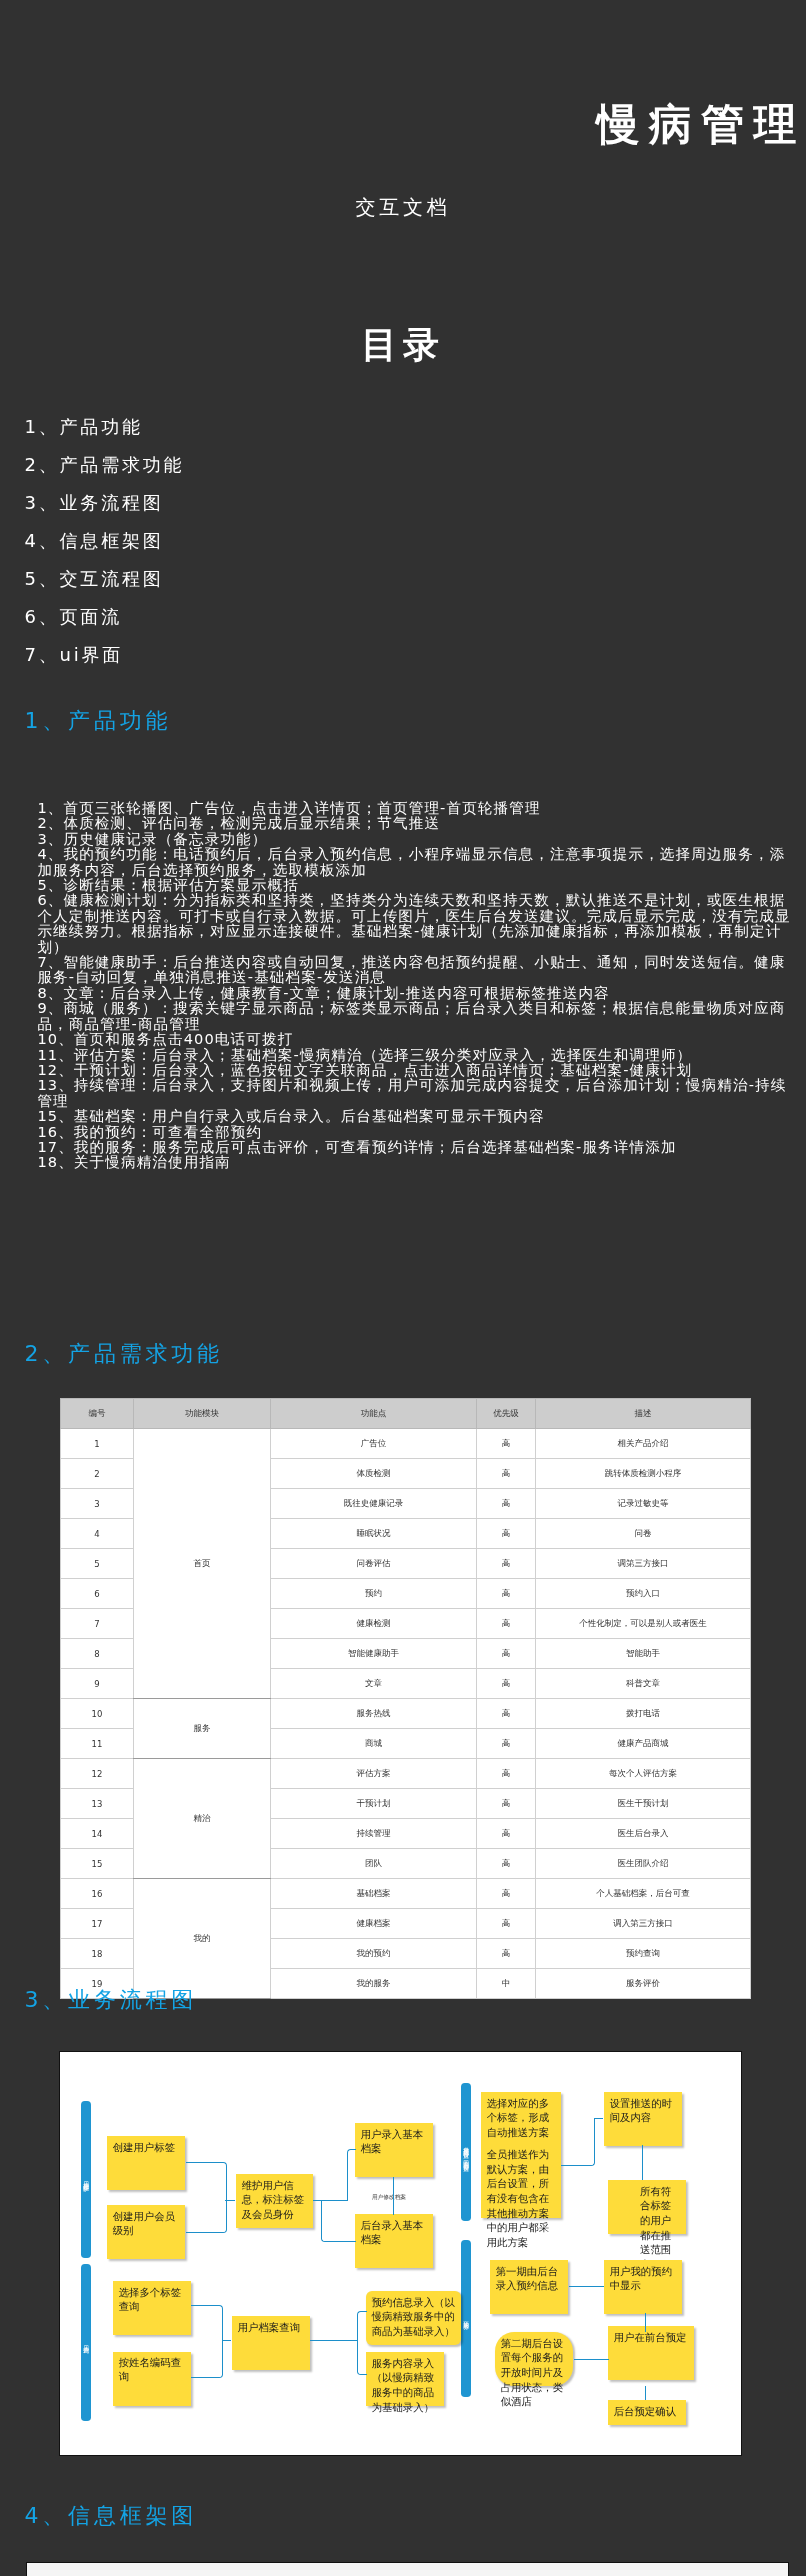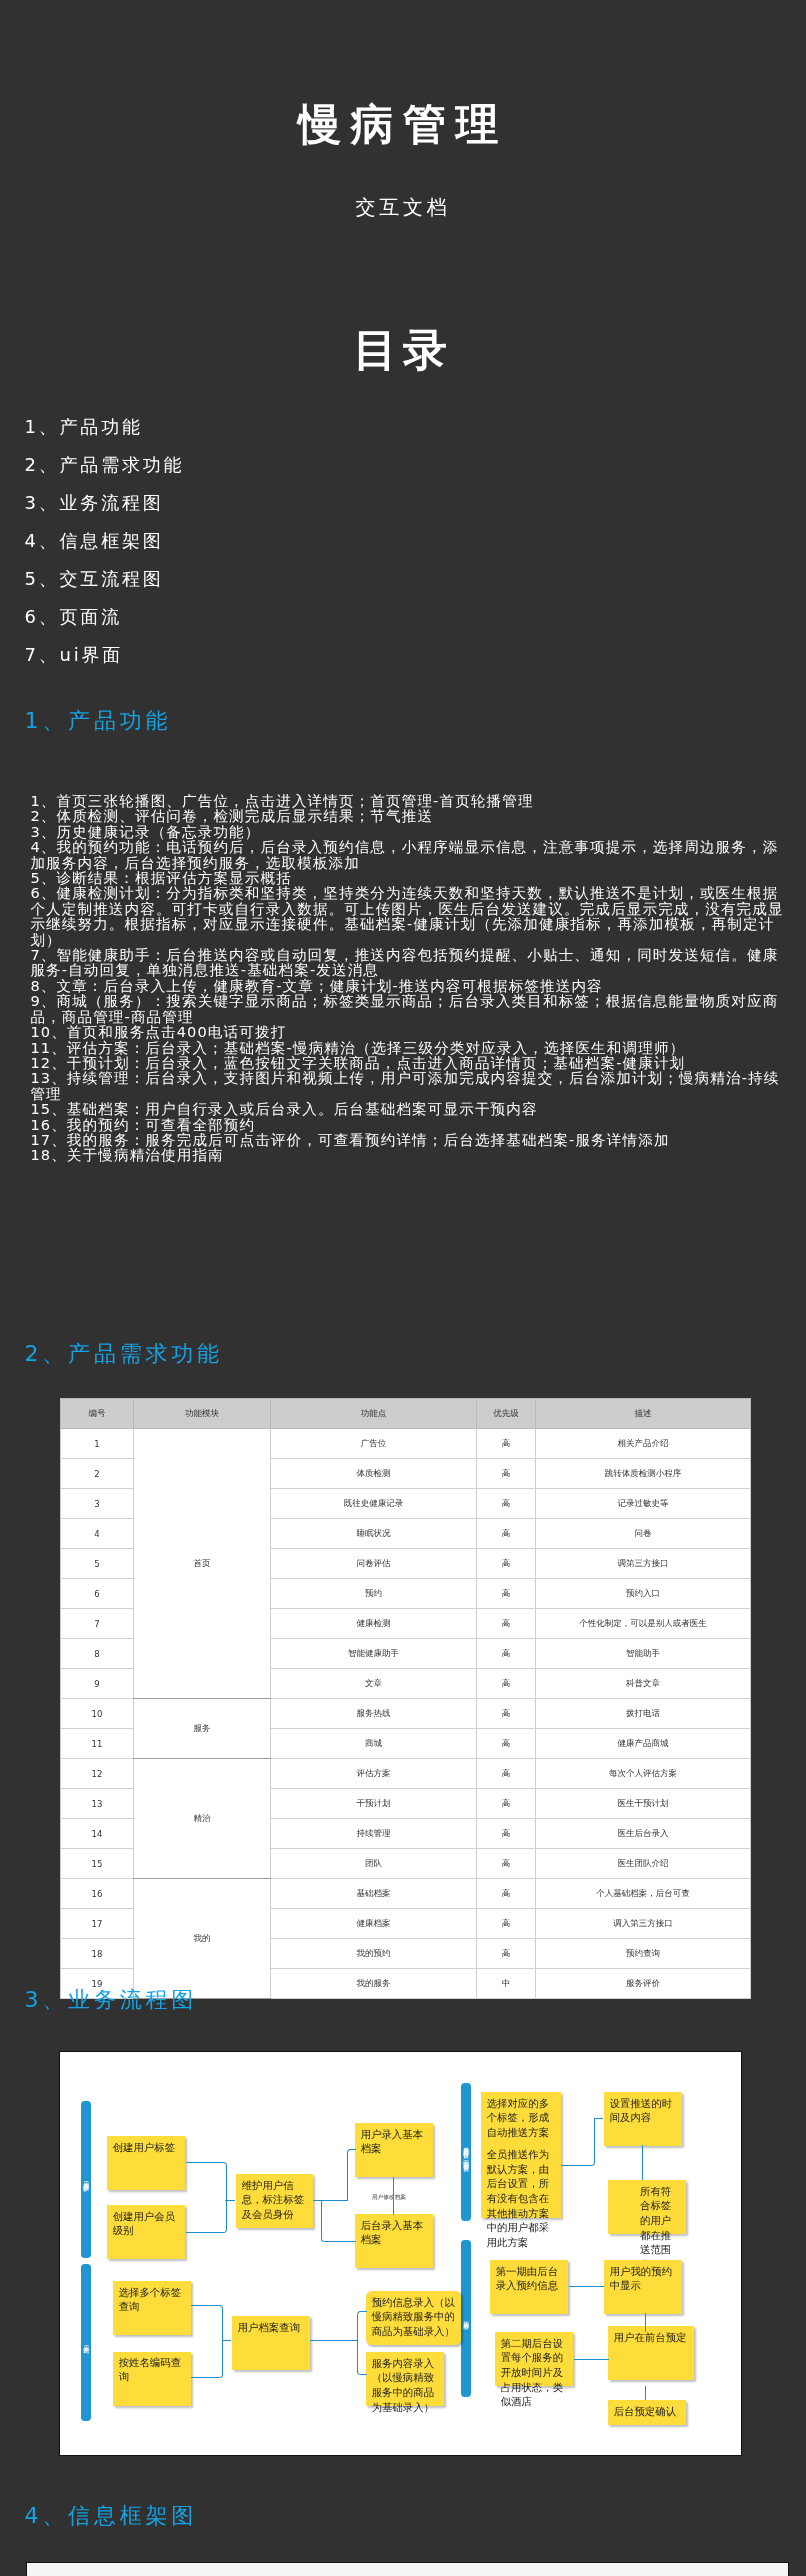--- a/index.html
+++ b/index.html
@@ -3,27 +3,27 @@
   <meta charset="utf-8">
   <style>
     html, body { margin: 0; padding: 0; }
     body {
       width: 806px; height: 2576px; overflow: hidden;
       background: #313131; color: #ffffff;
       font-family: "DejaVu Sans", "Liberation Sans", sans-serif;
       position: relative;
     }
     .abs { position: absolute; }
-    .title { left: 0; width: 806px; top: 96px; text-align: center; font-size: 43px; font-weight: bold; letter-spacing: 9.4px; }
+    .title { left: 0; width: 806px; top: 96px; text-align: right; font-size: 43px; font-weight: bold; letter-spacing: 9.4px; }
     .subtitle { left: 0; width: 806px; top: 194px; text-align: center; font-size: 20px; letter-spacing: 3.8px; }
-    .toc-title { left: 0; width: 806px; top: 321px; text-align: center; font-size: 44px; font-weight: bold; letter-spacing: 5.7px; }
+    .toc-title { left: 0; width: 806px; top: 321px; text-align: center; font-size: 36px; font-weight: bold; letter-spacing: 5.7px; }
     .toc { left: 24.5px; top: 408px; margin: 0; padding: 0; list-style: none; }
     .toc li { font-size: 18px; height: 38px; line-height: 38px; letter-spacing: 2.8px; }
     .sec-head { left: 24.5px; font-size: 22px; color: #14a3e4; letter-spacing: 3.8px; }
-    .features { left: 26.4px; top: 789px; width: 755px; font-size: 14.6px; line-height: 15.4px; letter-spacing: 1.1px; margin: 4px; padding: 0; list-style: none; }
+    .features { left: 26.4px; top: 789px; width: 755px; font-size: 14.6px; line-height: 15.4px; letter-spacing: 1.1px; margin: 11px; padding: 0; list-style: none; }
     .features li { margin: 0; }
 
     
     .req-table { left: 60px; top: 1398px; width: 689px; border-collapse: collapse; background: #fff; color: #333; font-size: 8.5px; table-layout: fixed; }
     .req-table th { background: #cdcdcd; height: 27px; font-weight: normal; border: 0.9px solid #b8b8b8; }
     .req-table td { height: 27px; text-align: center; border: 0.9px solid #d0d0d0; border-top: 1.9px solid #dedede; }
     .req-table td.module { border-bottom: 0.9px solid #9a9a9a; }
 
     
     .flow { left: 59px; top: 2051px; width: 681px; height: 403px; background: #ffffff; border: 0.9px solid #111; }
@@ -278,21 +278,21 @@
       <span>所有符合标签的用户都在推送范围内</span>
     </div>
 
   <div class="conn" style="left:501px;top:66px;width:33px;height:47px;border-bottom-width:1.4px;border-right-width:1.4px;border-radius:0 0 3.8px 0;"></div>
   <div class="conn" style="left:534px;top:66px;width:9.4px;border-top-width:1.4px;"></div>
   <div class="conn" style="left:582px;top:93px;height:35px;border-left-width:1.4px;"></div>
 
   <div class="note" style="left:430px;top:208px;width:78px;height:54px;">
       <span>第一期由后台录入预约信息</span>
     </div>
-  <div class="note" style="left:435px;top:280px;width:78px;height:54px;">
+  <div class="note" style="left:435px;top:280px;width:78px;height:54px;border-radius:19px;">
       <span>第二期后台设置每个服务的开放时间片及占用状态，类似酒店</span>
     </div>
   <div class="note" style="left:544px;top:208px;width:78px;height:54px;">
       <span>用户我的预约中显示</span>
     </div>
   <div class="note" style="left:548px;top:274px;width:86px;height:54px;">
       <span>用户在前台预定</span>
     </div>
   <div class="note" style="left:548px;top:348px;width:78px;height:24.5px;">
       <span>后台预定确认</span>

